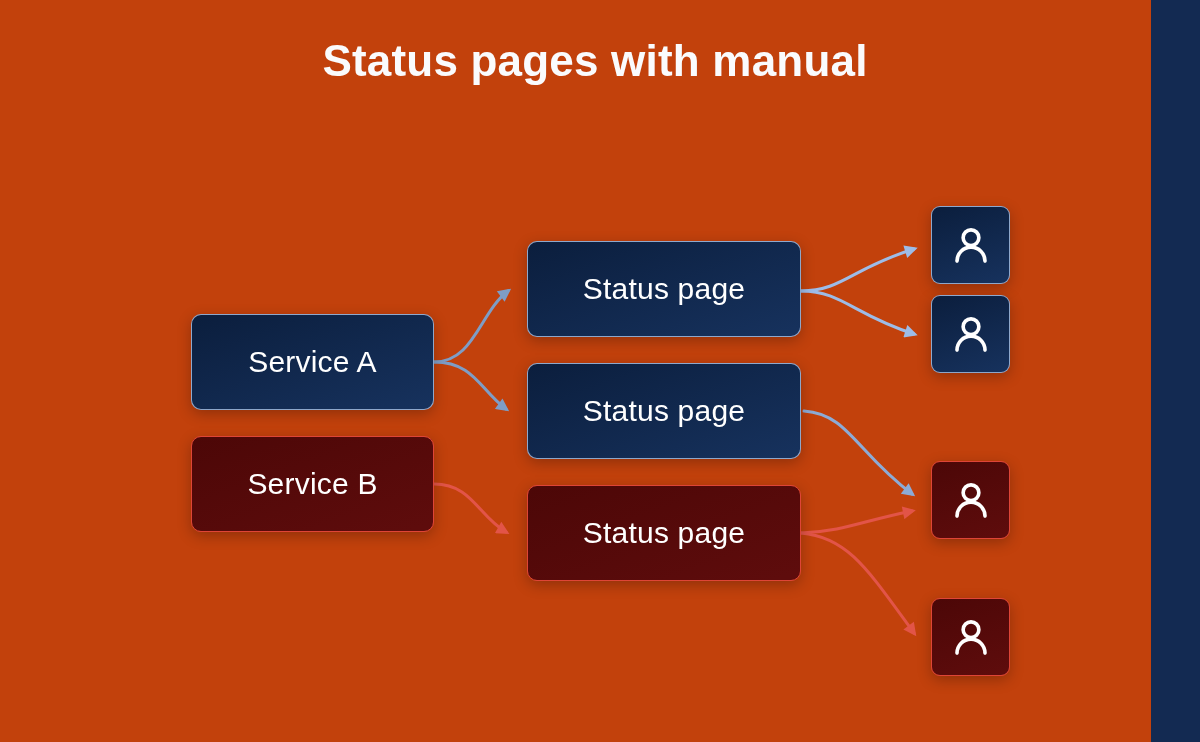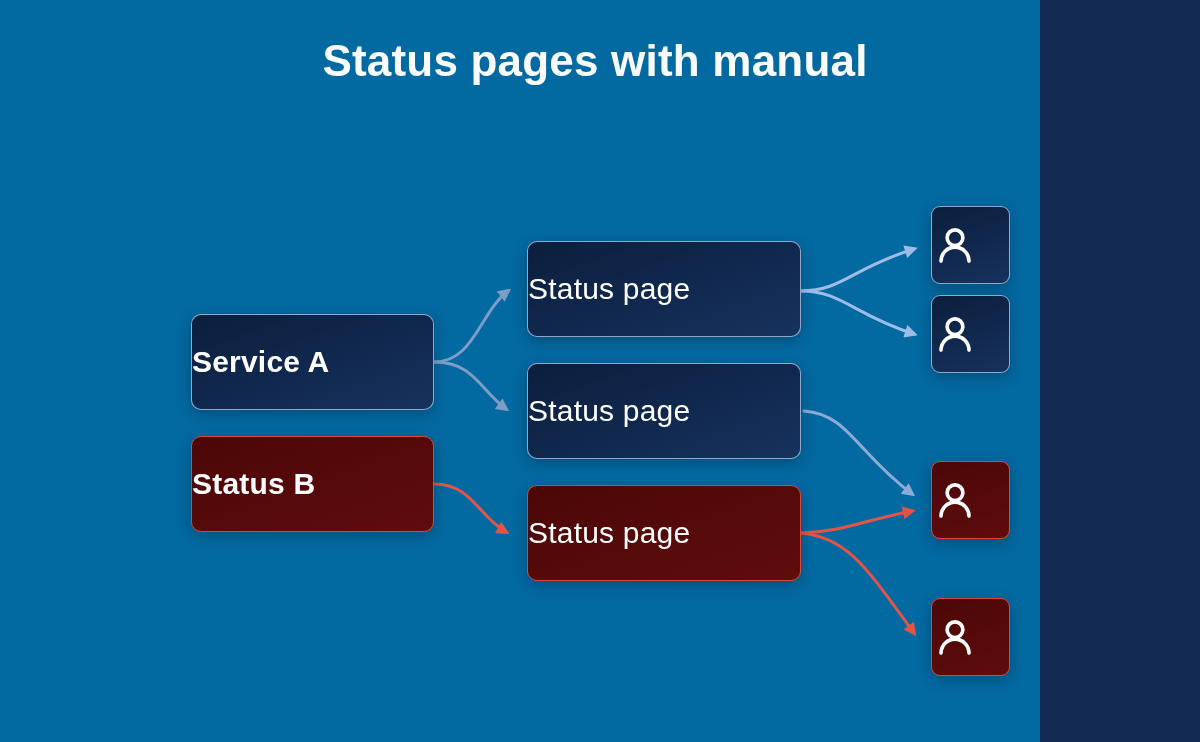--- a/index.html
+++ b/index.html
@@ -4,22 +4,22 @@
 <style>
   html,body{margin:0;padding:0;}
   body{
     width:1200px;height:742px;
     background:#132a52;
     font-family:"Liberation Sans", sans-serif;
     overflow:hidden;
   }
   .canvas{
     position:relative;
-    width:1040px;height:742px;
-    background:#0369a1;
+    width:1151px;height:742px;
+    background:#c2410c;
   }
   .title{
     position:absolute;
     left:0; top:32px;
     width:1190px;
     text-align:center;
     color:#fafbfd;
     font-size:44px;
     line-height:58px;
     font-weight:600;
@@ -29,39 +29,39 @@
   .edges{
     position:absolute;
     left:0; top:0;
     width:1200px; height:742px;
     pointer-events:none;
   }
   .node{
     position:absolute;
     display:flex;
     align-items:center;
-    justify-content:flex-start;
+    justify-content:center;
     border-radius:10px;
     box-sizing:border-box;
     color:#ffffff;
     font-size:30px;
     font-weight:500;
     letter-spacing:0.2px;
   }
   .node--blue{
     background:linear-gradient(160deg,#0b1e3d 0%,#16315c 95%);
     border:1.5px solid rgba(164,190,226,0.85);
     box-shadow:0 4px 14px rgba(0,0,0,0.25);
   }
   .node--red{
     background:linear-gradient(160deg,#4c0707 0%,#5e0c0c 95%);
     border:1.5px solid #de4537;
     box-shadow:0 4px 14px rgba(0,0,0,0.25);
   }
-  .node--service{ left:191px; width:243px; height:96px;font-weight:bold; }
+  .node--service{ left:191px; width:243px; height:96px; }
   #service-a{ top:314px; }
   #service-b{ top:436px; }
   .node--status{ left:527px; width:274px; height:96px; }
   #status-page-1{ top:241px; }
   #status-page-2{ top:363px; }
   #status-page-3{ top:485px; }
   .node--square{ left:931px; width:79px; height:78px; border-radius:9px; }
   #user-1{ top:206px; }
   #user-2{ top:295px; }
   #user-3{ top:461px; }
@@ -102,21 +102,21 @@
       <path d="M 801 533 C 845 531 862 521 912 511" stroke="#e25448" marker-end="url(#mh-red)"></path>
       <path d="M 801 533 C 848 537 868 570 914 633" stroke="#e25448" marker-end="url(#mh-red)"></path>
     </g>
   </svg>
 
   <div id="service-a" class="node node--blue node--service">
     <span>Service A</span>
   </div>
 
   <div id="service-b" class="node node--red node--service">
-    <span>Status B</span>
+    <span>Service B</span>
   </div>
 
   <div id="status-page-1" class="node node--blue node--status">
     <span>Status page</span>
   </div>
 
   <div id="status-page-2" class="node node--blue node--status">
     <span>Status page</span>
   </div>
 

